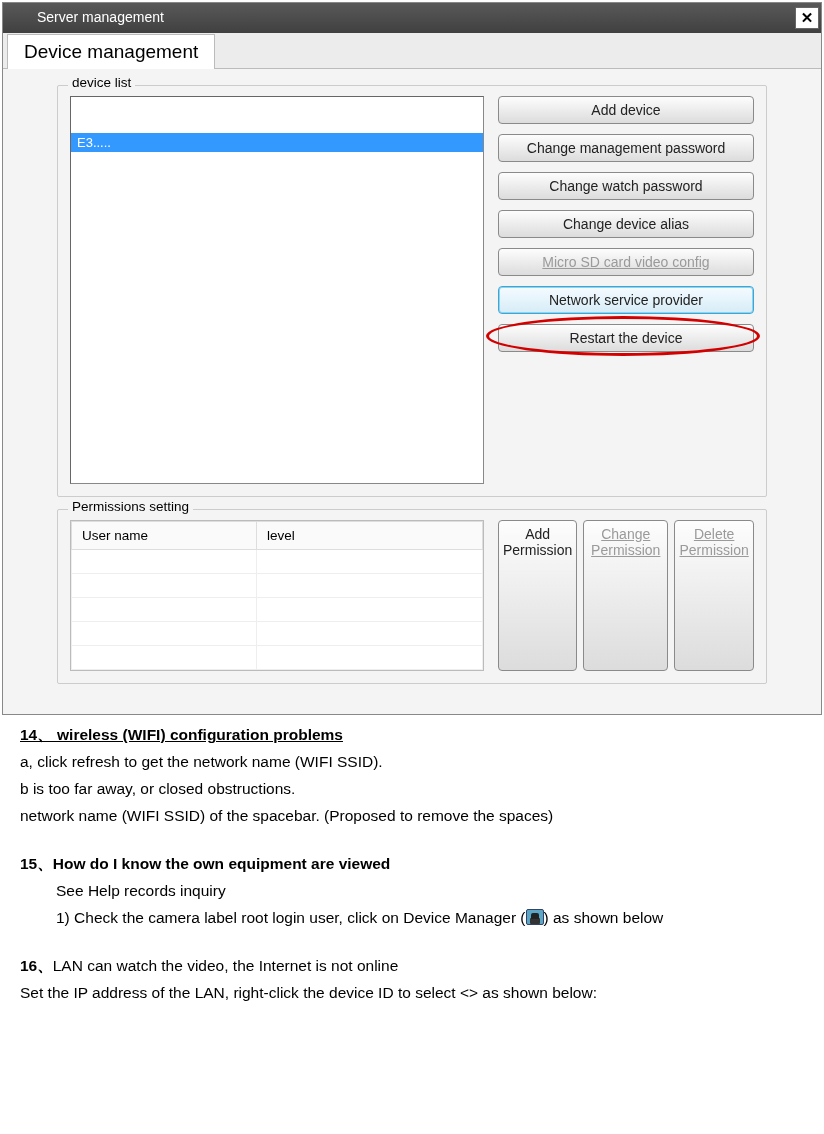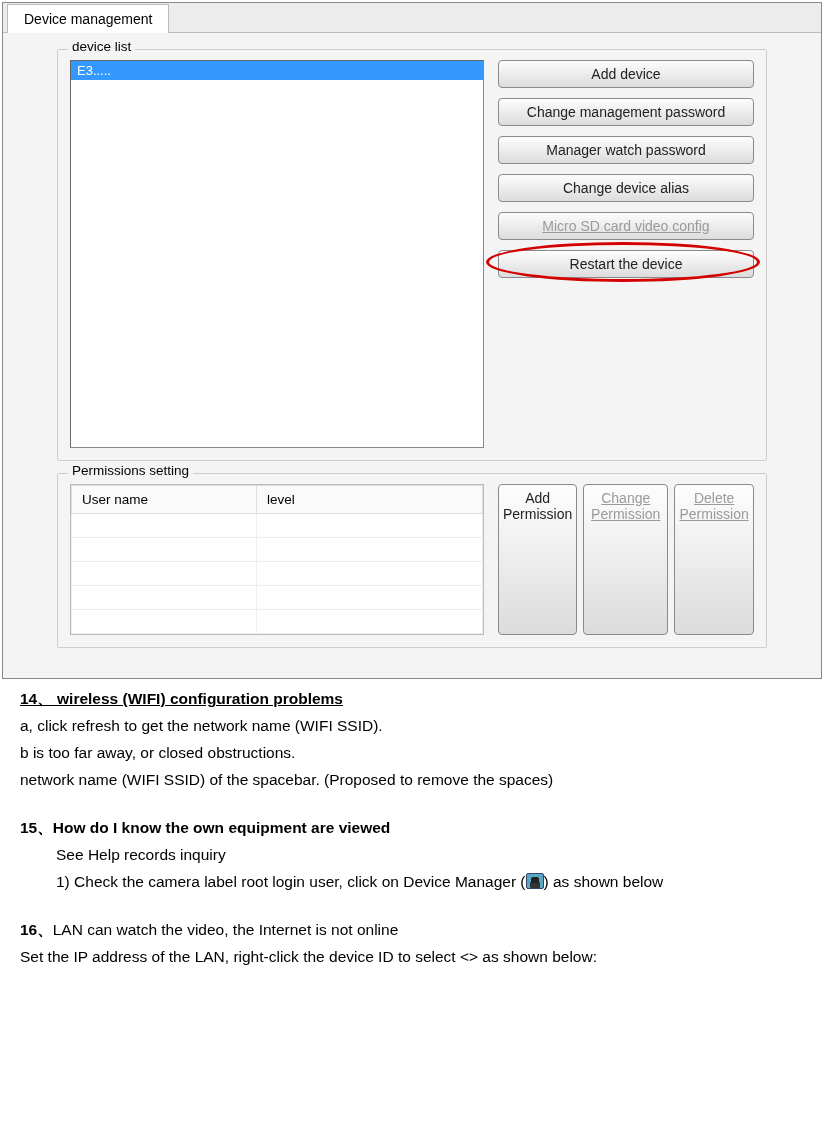--- a/index.html
+++ b/index.html
@@ -4,30 +4,30 @@
 <style>
   * { box-sizing: border-box; margin: 0; padding: 0; }
   body { font-family: Arial, sans-serif; font-size: 14px; background: #fff; width: 824px; }
   
   .window { border: 1px solid #888; margin: 2px 2px 8px 2px; background: #f0f0f0; }
   .titlebar { background: linear-gradient(to bottom, #595959, #404040); color: #fff; padding: 4px 0 4px 34px; font-size: 14px; position: relative; display: flex; justify-content: space-between; align-items: flex-start; }
   .titlebar-text { padding-top: 2px; }
   .close-btn { background: #fff; color: #000; width: 24px; height: 22px; display: flex; align-items: center; justify-content: center; font-weight: bold; font-size: 15px; border: 1px solid #666; cursor: pointer; margin-right: 2px; }
   
   .tab-row { background: #ececec; padding: 0; border-bottom: 1px solid #bbb; }
-  .tab { display: inline-block; background: #fff; border: 1px solid #bbb; border-bottom: none; padding: 6px 16px; font-size: 14px; margin-left: 4px; position: relative; top: 1px; }
+  .tab { display: inline-block; background: #fff; border: 1px solid #bbb; border-bottom: none; padding: 6px 16px; font-size: 19px; margin-left: 4px; position: relative; top: 1px; }
   
   .panel { background: #f4f4f4; padding: 10px 14px 18px 14px; }
   
   .groupbox { border: 1px solid #ccc; margin: 6px 40px 12px 40px; padding: 10px 12px 12px 12px; position: relative; background: #f4f4f4; border-radius: 2px; }
   .group-label { position: absolute; top: -11px; left: 10px; background: #f4f4f4; padding: 0 4px; font-size: 13.5px; }
   
   .device-row { display: flex; gap: 14px; }
   .listbox { flex: 1; background: #fff; border: 1px solid #888; border-top-color:#666; border-left-color:#666; height: 388px; overflow: hidden; }
-  .list-item { padding: 2px 6px; font-size: 13px; }
+  .list-item { padding: 2px 6px; font-size: 13px; margin-top: 36px; }
   .list-item.selected { background: #3399ff; color: #fff; }
   
   .btn-col { display: flex; flex-direction: column; gap: 10px; width: 256px; position: relative; }
   .btn { background: linear-gradient(to bottom, #fdfdfd, #dcdcdc); border: 1px solid #8a8a8a; border-radius: 4px; padding: 5px 4px; font-size: 14px; text-align: center; cursor: pointer; color: #222; }
   .btn.disabled { color: #9a9a9a; cursor: default; text-decoration: underline; }
   .btn.active { border: 1px solid #3ba7d8; box-shadow: inset 0 0 0 1px #8fd3ef; background: linear-gradient(to bottom,#f5fbff,#d6ecf7); }
   
   .circle-annot { position: absolute; border: 3px solid #d40000; border-radius: 50%; pointer-events: none; }
   
   .perm-row { display: flex; gap: 14px; }
@@ -44,37 +44,42 @@
   .doc .indent { padding-left: 36px; }
   .doc .spacer { height: 18px; }
   .inline-icon { display: inline-block; width: 18px; height: 16px; background: #5aa6c4; border: 1px solid #346; border-radius: 2px; vertical-align: -2px; position: relative; }
   .inline-icon::after { content: ""; position: absolute; width: 8px; height: 6px; background: #222; border-radius: 2px 2px 0 0; top: 3px; left: 4px; }
   .inline-icon::before { content: ""; position: absolute; width: 10px; height: 6px; background: #333; bottom: 0; left: 3px; border-radius: 1px; }
 </style>
 </head>
 <body>
 
 <div class="window">
+  <div class="titlebar">
+    <span class="titlebar-text">Server management</span>
+    <span class="close-btn">✕</span>
+  </div>
   <div class="tab-row">
     <span class="tab">Device management</span>
   </div>
   <div class="panel">
 
     <div class="groupbox">
       <span class="group-label">device list</span>
       <div class="device-row">
         <div class="listbox">
           <div class="list-item selected">E3.....</div>
         </div>
         <div class="btn-col">
           <div class="btn">Add device</div>
           <div class="btn">Change management password</div>
-          <div class="btn">Manager watch password</div>
+          <div class="btn">Change watch password</div>
           <div class="btn">Change device alias</div>
           <div class="btn disabled">Micro SD card video config</div>
+          <div class="btn active">Network service provider</div>
           <div style="position:relative;">
             <div class="btn">Restart the device</div>
             <div class="circle-annot" style="left:-12px; top:-8px; width:274px; height:40px;"></div>
           </div>
         </div>
       </div>
     </div>
 
     <div class="groupbox">
       <span class="group-label">Permissions setting</span>

